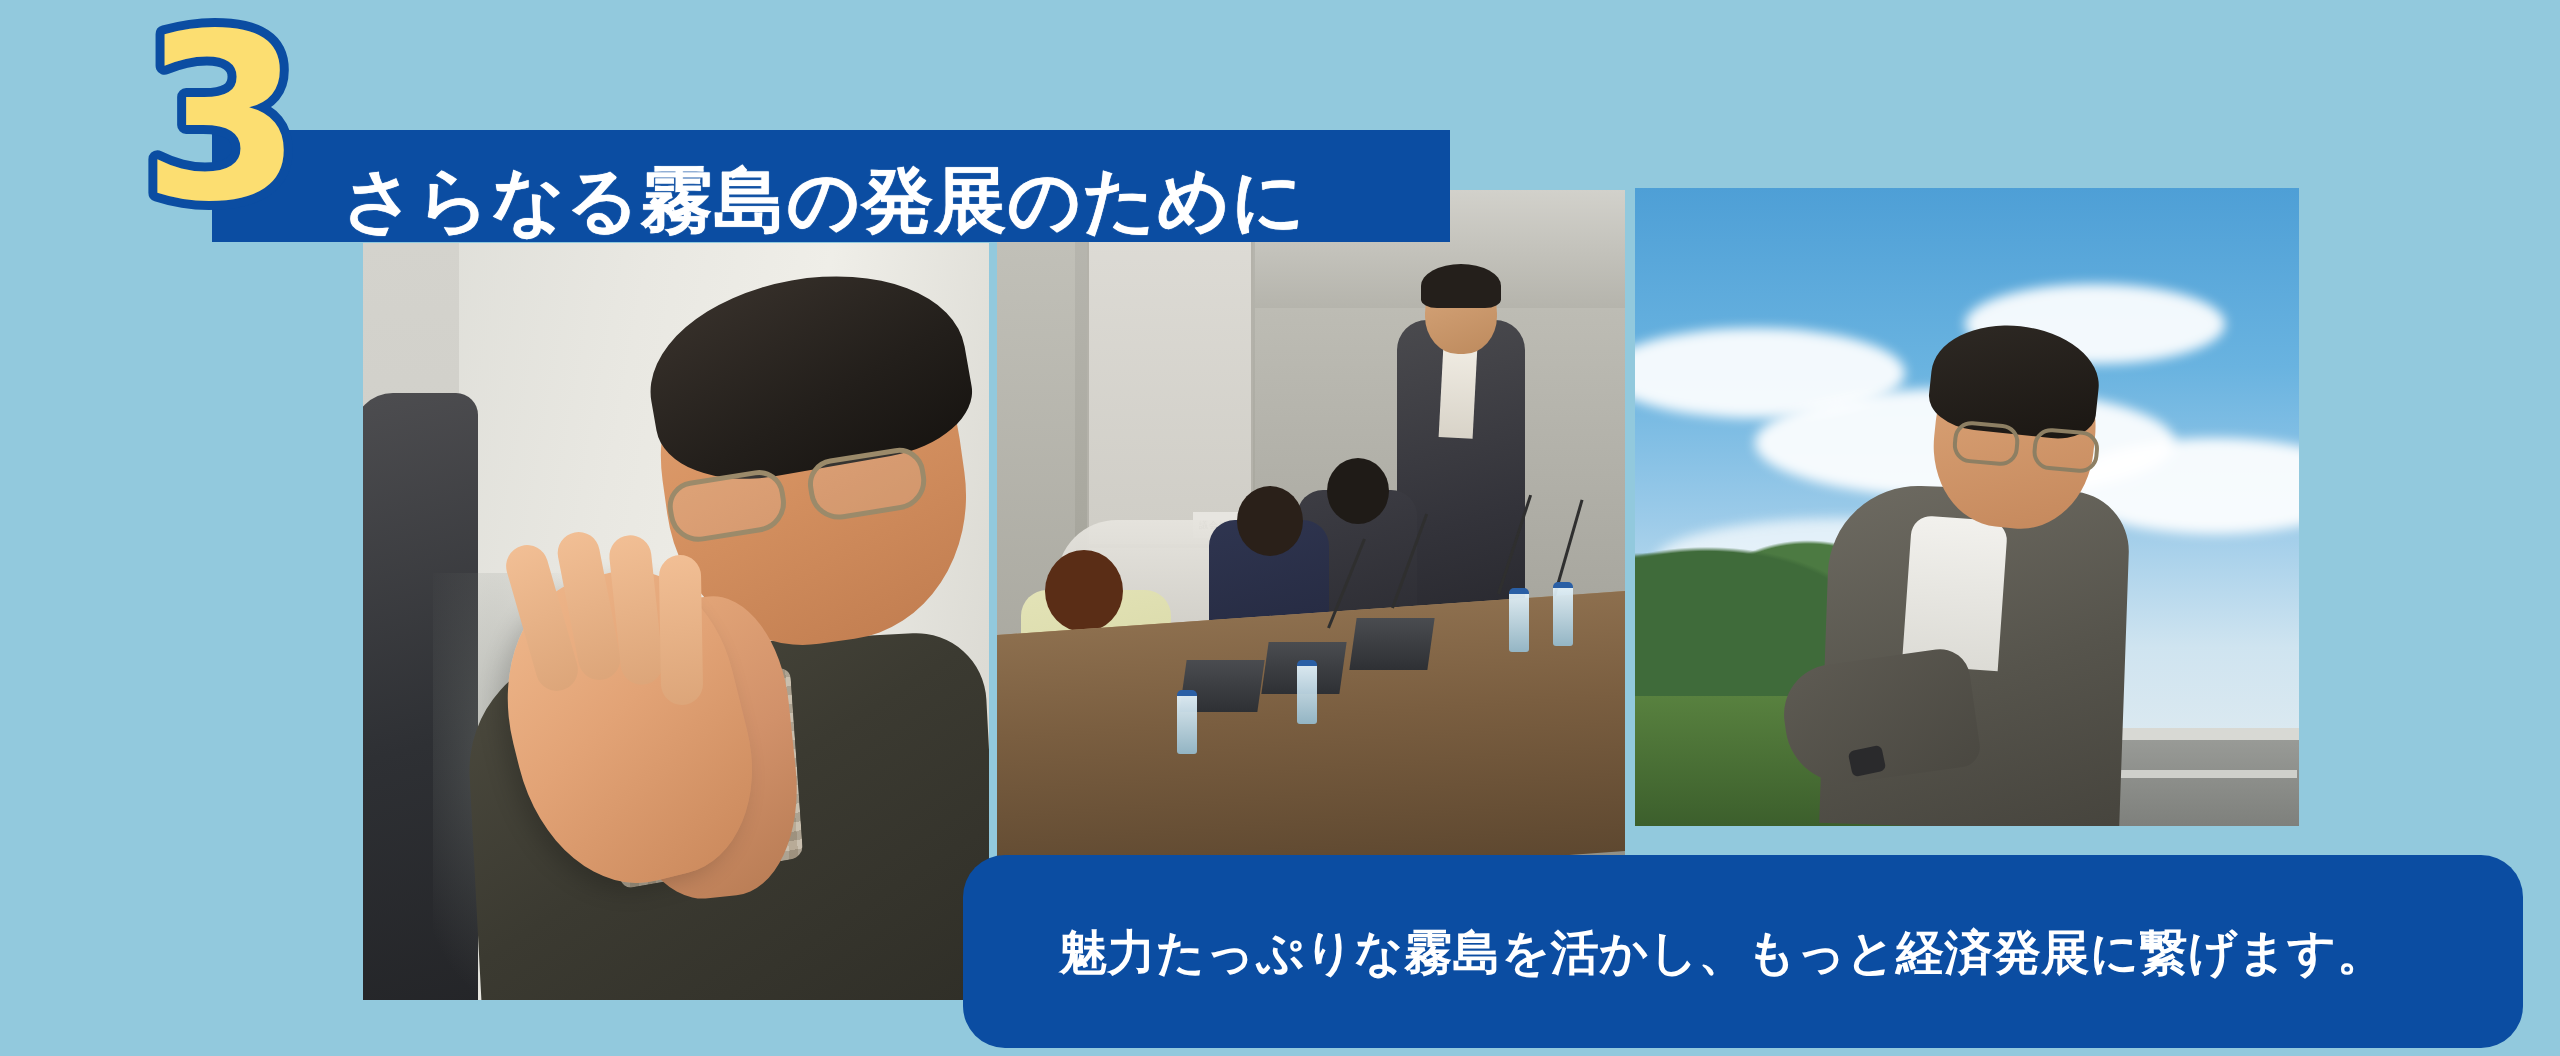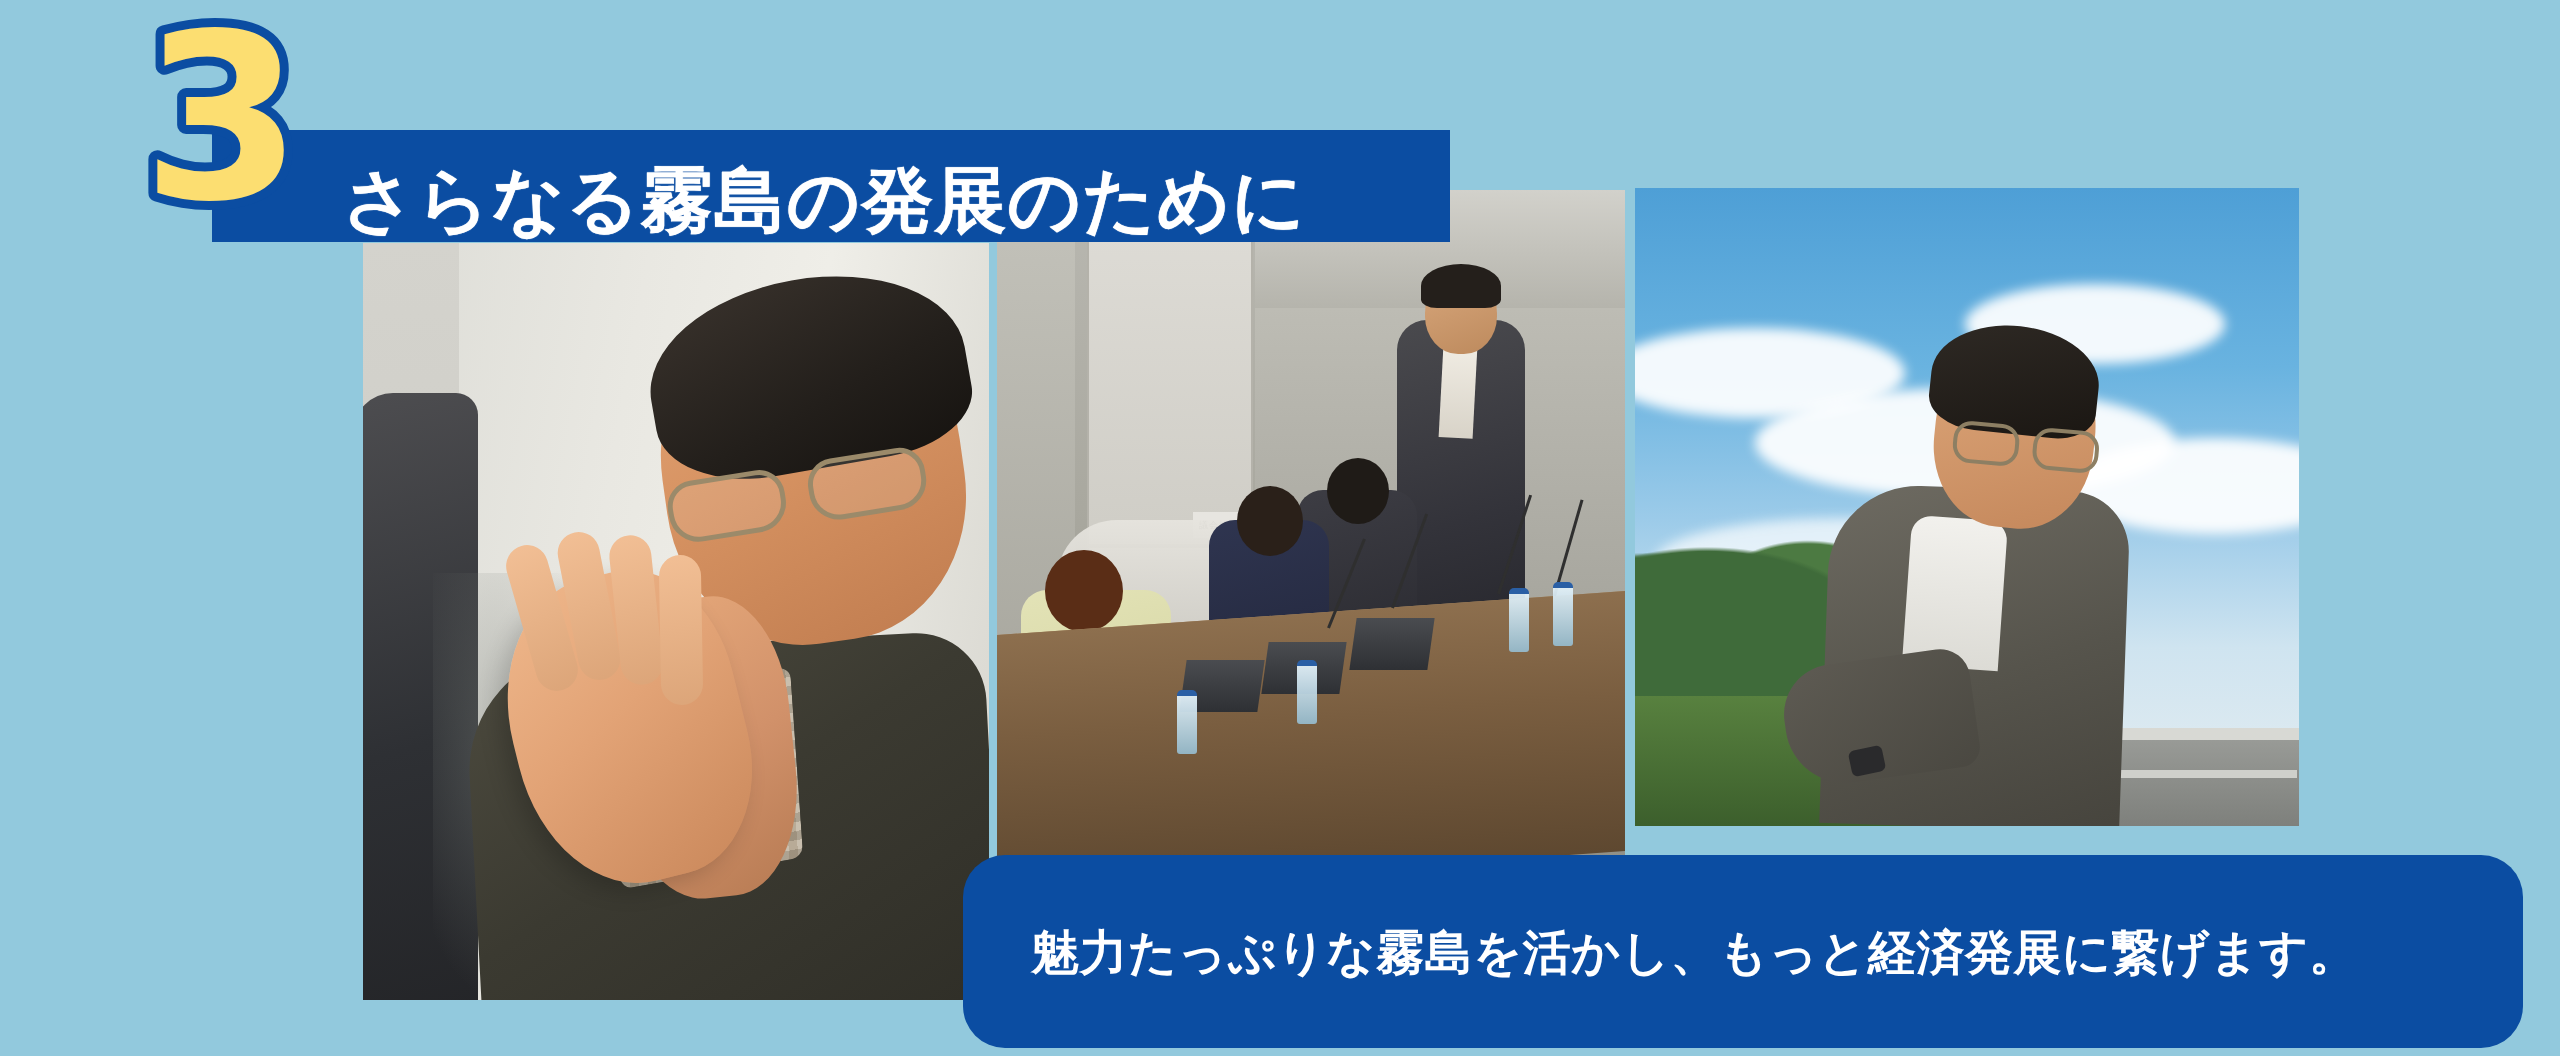--- a/index.html
+++ b/index.html
@@ -324,21 +324,21 @@
     top: 855px;
     width: 1560px;
     height: 193px;
     background: #0B4DA2;
     border-radius: 42px;
     z-index: 8;
     display: flex;
     flex-direction: column;
     justify-content: center;
     align-items: flex-start;
-    padding-left: 68px;
+    padding-left: 96px;
     box-sizing: border-box;
   }
   .caption-line {
     color: #ffffff;
     font-family: "DejaVu Serif", "Liberation Serif", serif;
     font-weight: 700;
     font-size: 48px;
     line-height: 1.5;
     letter-spacing: 0.5px;
     white-space: nowrap;

